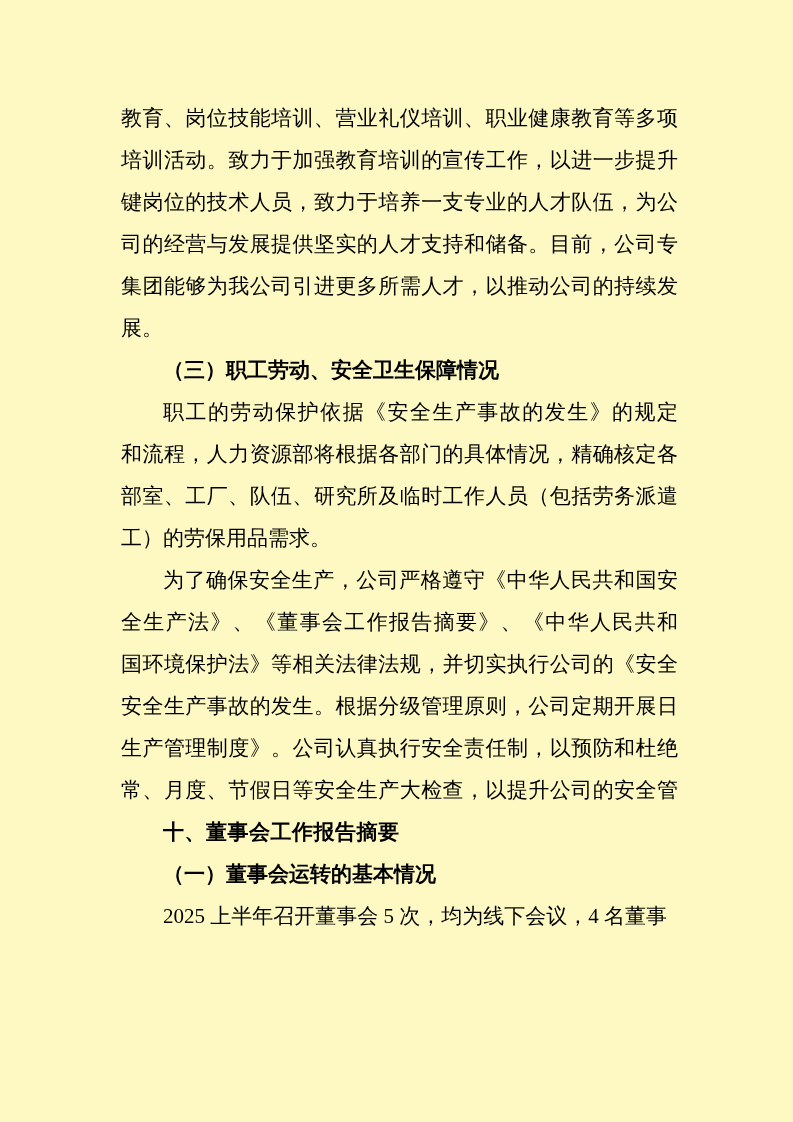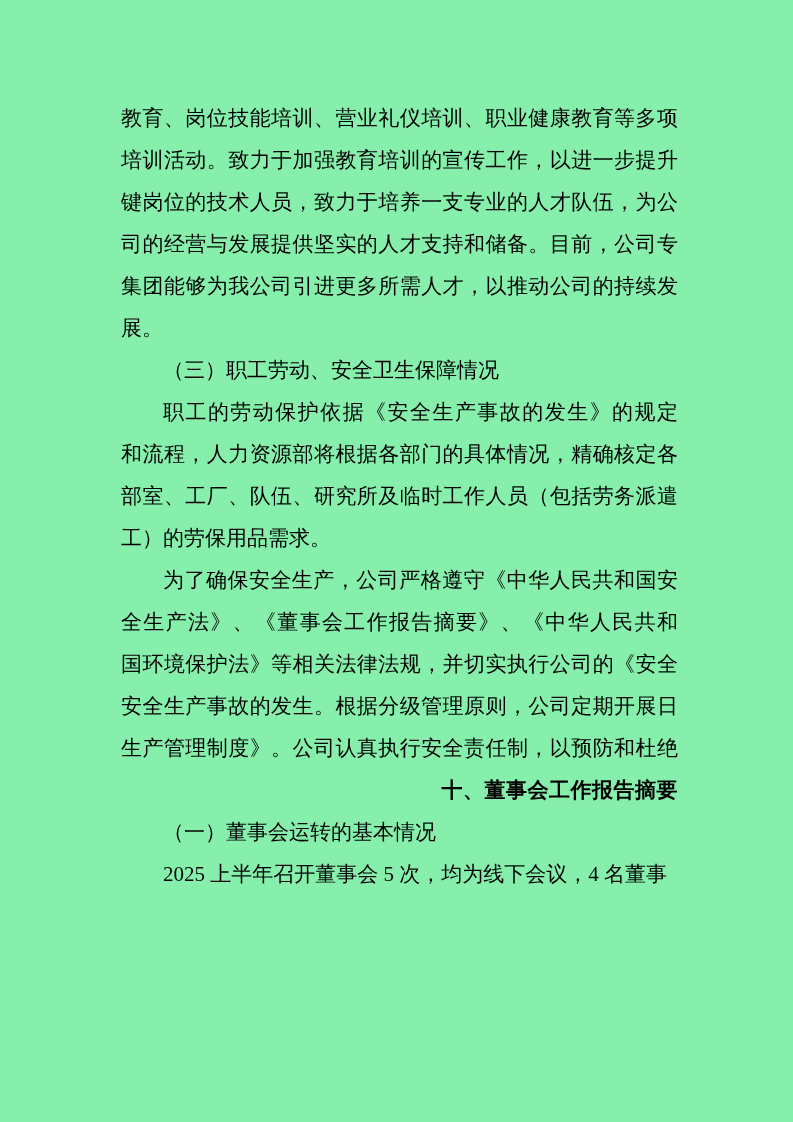--- a/index.html
+++ b/index.html
@@ -5,21 +5,21 @@
   html, body {
     margin: 0;
     padding: 0;
     background: #ffffff;
   }
   .page {
     position: relative;
     width: 793px;
     height: 1122px;
     margin: 0;
-    background: #86efac;
+    background: #fef9c3;
     box-sizing: border-box;
     padding: 97px 115px 0 121px;
     color: #000000;
     font-family: "Liberation Serif", serif;
     font-size: 21px;
     line-height: 42px;
     overflow: hidden;
   }
   .para { margin: 0; padding: 0; }
   .line {
@@ -27,30 +27,30 @@
     text-align: justify;
     text-justify: inter-character;
     white-space: normal;
   }
   
   .line.j { text-align-last: justify; }
   
   .ind { text-indent: 2em; }
   
   .h-kai {
-    font-weight: normal;
+    font-weight: bold;
     text-indent: 2em;
     text-align: left;
   }
   
   .h-hei {
     font-weight: bold;
     font-family: "Liberation Sans", sans-serif;
     text-indent: 2em;
-    text-align: right;
+    text-align: left;
     letter-spacing: 0.5px;
   }
 </style>
 </head>
 <body>
 
 <div class="page">
 
   <div class="para">
     <div class="line j">教育、岗位技能培训、营业礼仪培训、职业健康教育等多项</div>
@@ -69,20 +69,21 @@
     <div class="line j">部室、工厂、队伍、研究所及临时工作人员（包括劳务派遣</div>
     <div class="line">工）的劳保用品需求。</div>
   </div>
 
   <div class="para">
     <div class="line j ind">为了确保安全生产，公司严格遵守《中华人民共和国安</div>
     <div class="line j">全生产法》、《董事会工作报告摘要》、《中华人民共和</div>
     <div class="line j">国环境保护法》等相关法律法规，并切实执行公司的《安全</div>
     <div class="line j">安全生产事故的发生。根据分级管理原则，公司定期开展日</div>
     <div class="line j">生产管理制度》。公司认真执行安全责任制，以预防和杜绝</div>
+    <div class="line j">常、月度、节假日等安全生产大检查，以提升公司的安全管</div>
   </div>
 
   <div class="line h-hei">十、董事会工作报告摘要</div>
 
   <div class="line h-kai">（一）董事会运转的基本情况</div>
 
   <div class="para">
     <div class="line ind">2025 上半年召开董事会 5 次，均为线下会议，4 名董事</div>
   </div>
 

